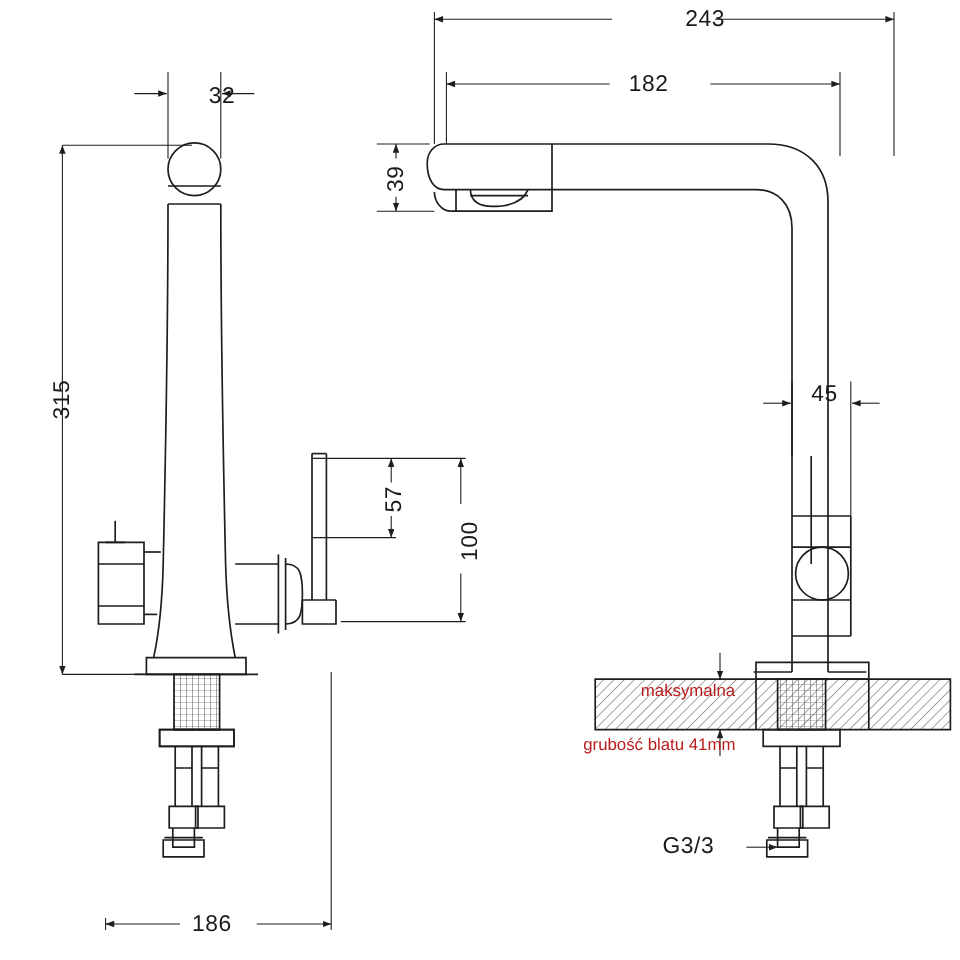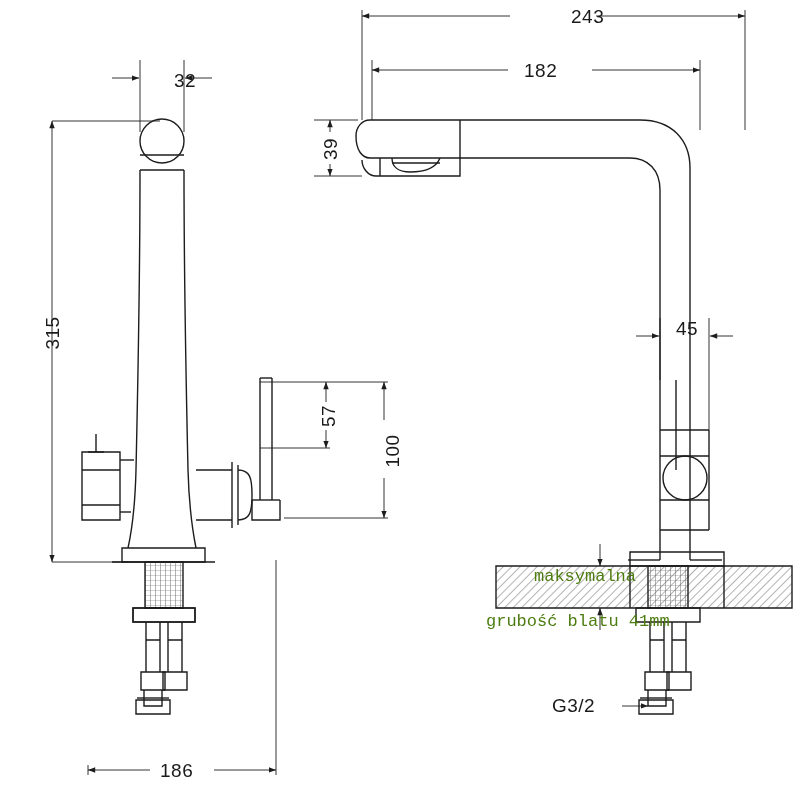--- a/index.html
+++ b/index.html
@@ -27,23 +27,23 @@
     color: #1a1a1a;
     white-space: nowrap;
     letter-spacing: 0.5px;
   }
   .dim-label.vert {
     transform-origin: 50% 50%;
     transform: rotate(-90deg);
   }
   .note {
     position: absolute;
-    font-family: Liberation Mono, monospace;
-    font-size: 17px;
-    color: #4d7c0f;
+    font-family: Liberation Sans, sans-serif;
+    font-size: 14px;
+    color: #b91c1c;
     line-height: 1.18;
     white-space: nowrap;
   }
 </style>
 </head>
 <body>
 
 <div id="page">
 
   <svg width="800" height="800" viewBox="0 0 800 800">
@@ -217,18 +217,18 @@
   <div class="dim-label vert" style="left:376px; top:440px;">100</div>
 
   <div class="dim-label" style="left:535px; top:6px;margin-left:36px;">243</div>
 
   <div class="dim-label" style="left:524px; top:60px;">182</div>
 
   <div class="dim-label vert" style="left:320px; top:138px;">39</div>
 
   <div class="dim-label" style="left:676px; top:318px;">45</div>
 
-  <div class="dim-label" style="left:552px; top:695px;">G3/2</div>
+  <div class="dim-label" style="left:552px; top:695px;">G3/3</div>
 
   <div class="note" style="left:534px; top:567px;">maksymalna</div>
   <div class="note" style="left:486px; top:612px;">grubość blatu 41mm</div>
 
 </div>
 
 </body></html>

